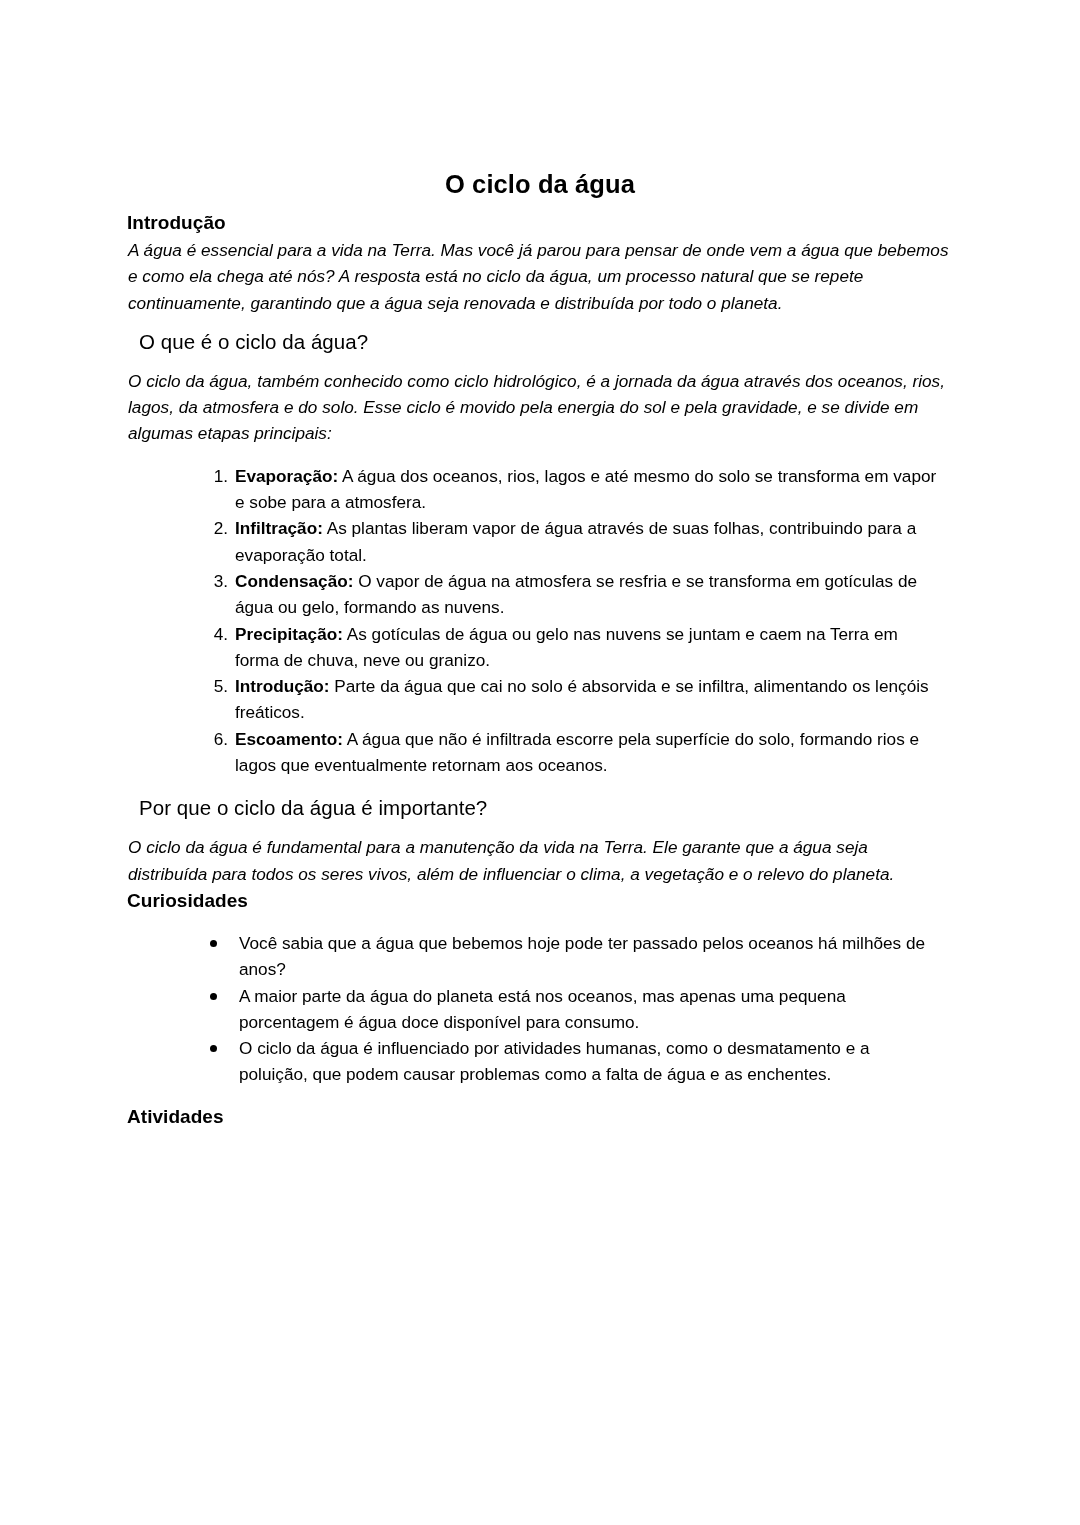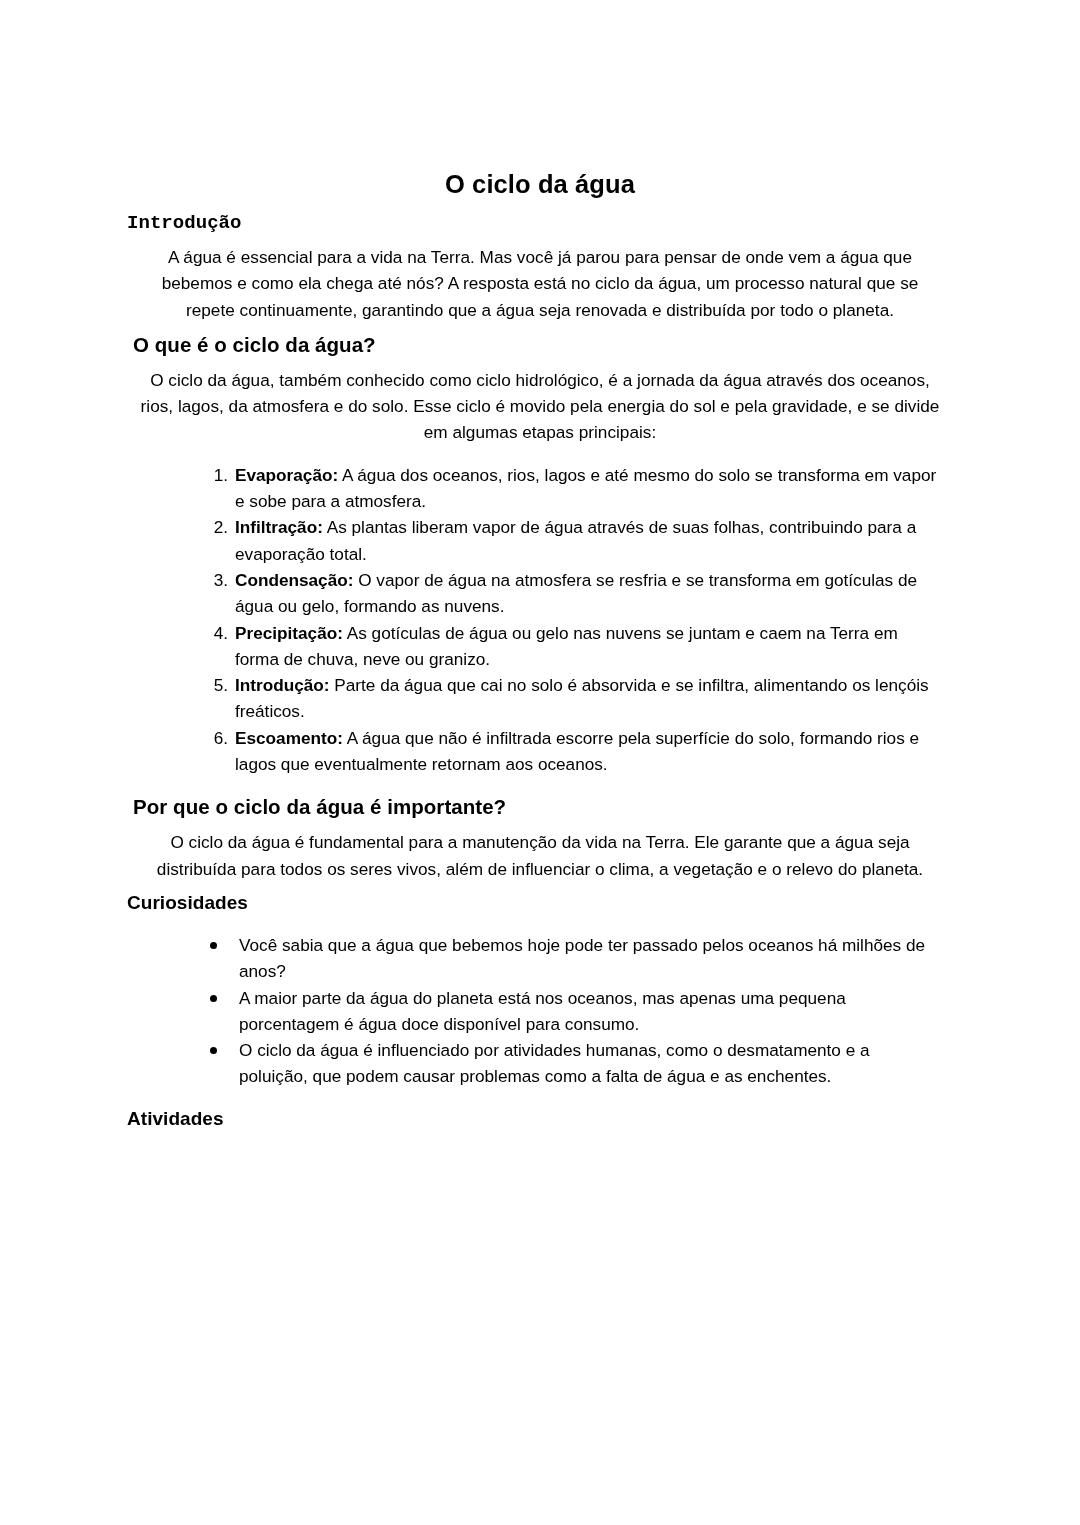--- a/index.html
+++ b/index.html
@@ -26,42 +26,43 @@
   .doc-title {
     margin: 9px;
     padding-top: 158px;
     font-size: 25.5px;
     font-weight: bold;
     text-align: center;
     line-height: 34px;
     letter-spacing: 0.1px;
   }
   h2.section-heading {
-    margin: 6px;
+    margin: 12px;
     font-size: 20.5px;
-    font-weight: bold;
+    font-weight: normal;
     line-height: 28px;
     letter-spacing: 0.05px;
   }
   h3.section-heading {
     margin: 0;
     font-size: 19px;
     font-weight: bold;
     line-height: 26px;
     letter-spacing: 0.05px;
   }
   p.body-text {
-    margin: 8px;
+    margin: 1px;
     font-size: 17.2px;
     line-height: 26.3px;
-    text-align: center;
+    text-align: left;
     letter-spacing: 0.01px;
+    font-style: italic;
   }
   
-  .sp-intro-head   { margin-top: 42px; font-family: Liberation Mono, monospace; }
+  .sp-intro-head   { margin-top: 42px; }
   .sp-after-head   { margin-top: 21px; }
   .sp-before-h2    { margin-top: 42px; }
   .sp-before-h3    { margin-top: 44px; }
   .sp-before-list  { margin-top: 15px; }
 
   ol.numbered-list {
     margin: 16px;
     padding: 0 0 0 65px;
     list-style: none;
     counter-reset: step;

